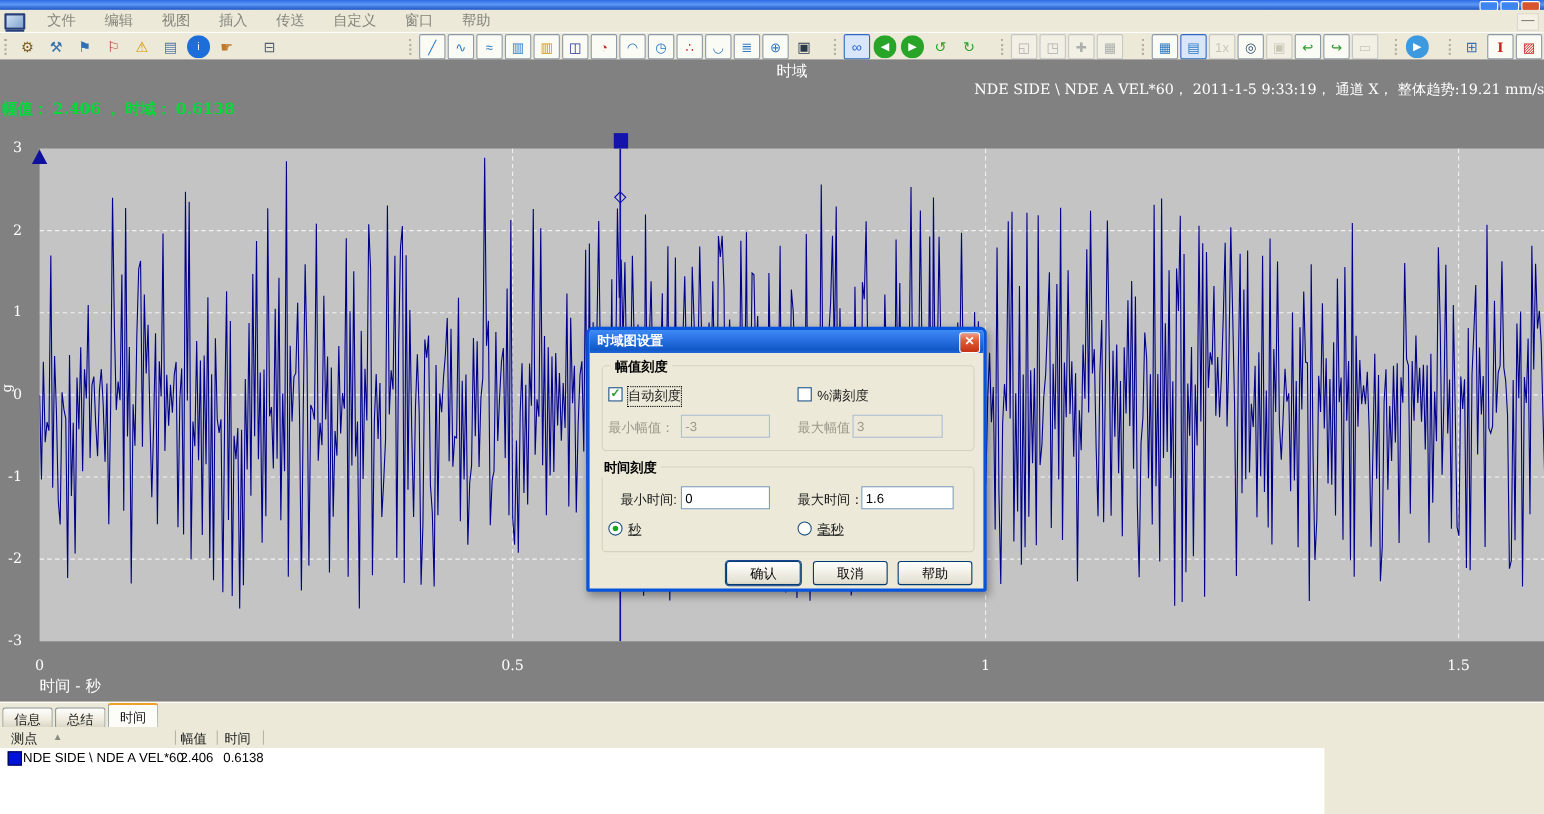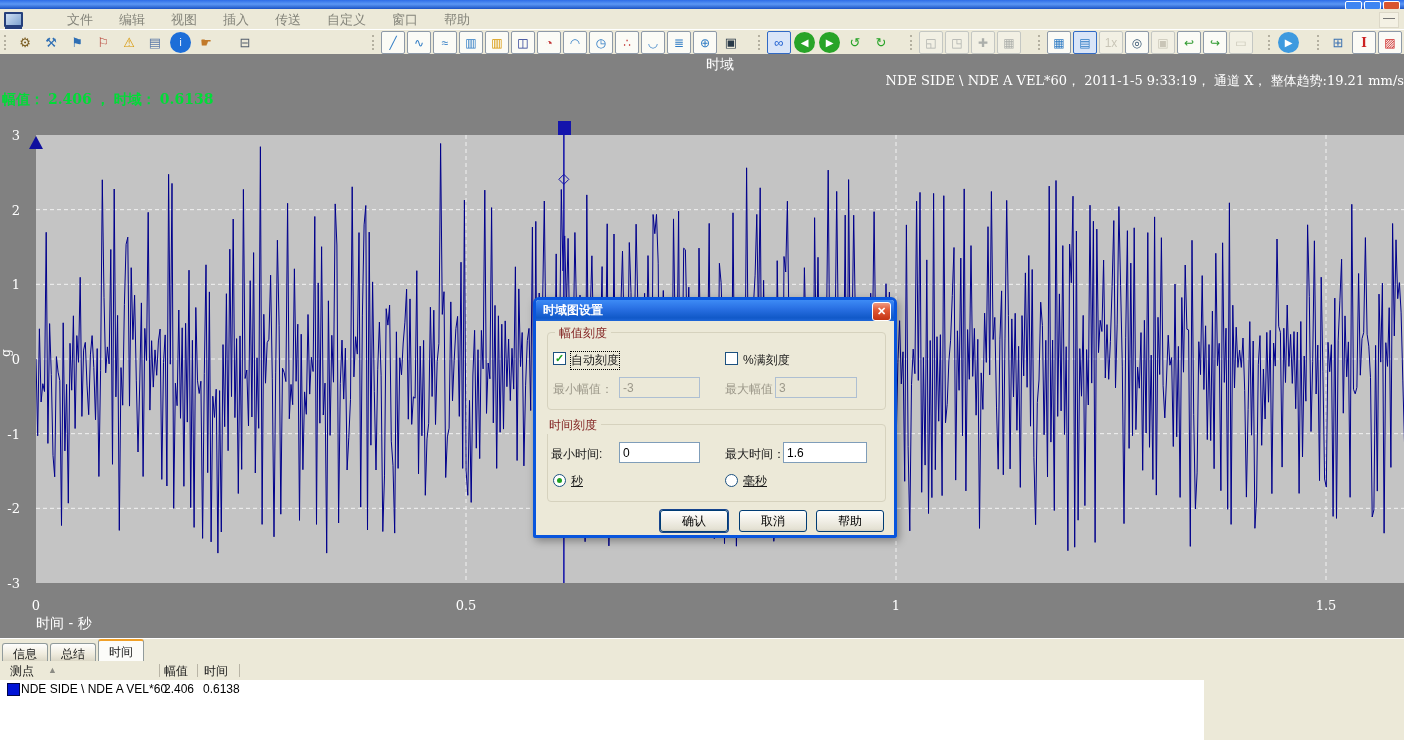--- a/index.html
+++ b/index.html
@@ -7,21 +7,21 @@
        font-family:"Liberation Sans",sans-serif;-webkit-font-smoothing:none;}
 
   
   .titlebar{position:absolute;left:0;top:0;width:1404px;height:9px;
     background:linear-gradient(180deg,#2E6DE8 0%,#5B97F5 45%,#1C53C4 100%);}
   .tb-btns{position:absolute;right:4px;top:1px;display:flex;gap:2px;}
   .tb-btn{width:15px;height:7px;border:1px solid #fff;border-radius:2px;background:#3E85F2;}
   .tb-btn.close{background:#D9552F;}
 
   .menubar{position:absolute;left:0;top:9px;width:1404px;height:20px;background:#ECE9D8;
-    display:flex;align-items:center;gap:24px;}
+    display:flex;align-items:center;}
   .app-icon{width:15px;height:11px;margin:0 7px 0 4px;border:2px solid #26407C;border-radius:1px;
     background:linear-gradient(135deg,#CFE0F4,#7FA3D0);box-shadow:0 3px 0 -1px #26407C;}
   .menu-item{padding:2px 13px;font-size:13px;color:#85857B;cursor:default;}
   .menu-min{position:absolute;right:5px;top:3px;width:18px;height:14px;font-size:12px;line-height:11px;
     text-align:center;color:#666;border:1px solid #DCD8C8;background:#F4F1E4;}
 
   
   .toolbar{position:absolute;left:0;top:29px;width:1404px;height:25px;background:#ECE9D8;
     border-top:1px solid #FFFFFF;border-bottom:1px solid #CBC7B7;display:flex;align-items:center;}
   .tb-group{display:flex;align-items:center;height:25px;flex:0 0 auto;}
@@ -75,21 +75,21 @@
   .dialog{position:absolute;left:533px;top:297px;width:364px;height:241px;box-sizing:border-box;
     background:#ECE9D8;border:3px solid #0855DD;border-radius:6px 6px 2px 2px;
     box-shadow:2px 3px 8px rgba(0,0,0,.35);font-size:12px;}
   .dlg-title{position:absolute;left:0;top:0;right:0;height:21px;border-radius:3px 3px 0 0;
     background:linear-gradient(180deg,#3D8BF5 0%,#2A71E4 40%,#1159C8 85%,#1E66D8 100%);
     color:#FFF;font-weight:bold;font-size:12px;line-height:21px;padding-left:7px;box-sizing:border-box;}
   .dlg-close{position:absolute;right:3px;top:2px;width:17px;height:17px;border:1px solid #FFF;
     border-radius:3px;background:linear-gradient(180deg,#F09B82 0%,#E25A36 40%,#C33414 100%);
     color:#FFF;font-size:11px;font-weight:bold;text-align:center;line-height:16px;cursor:default;}
   .groupbox{position:absolute;border:1px solid #D6D2BE;border-radius:4px;}
-  .group-label{position:absolute;background:#ECE9D8;padding:0 4px;color:#7f1d1d;}
+  .group-label{position:absolute;background:#ECE9D8;padding:0 4px;color:#000000;font-weight:bold;}
   .dlg-label{position:absolute;color:#1A1A1A;}
   .dlg-label.dis{color:#9C988A;}
   .checkbox{position:absolute;width:13px;height:13px;box-sizing:border-box;background:#FFF;
     border:1px solid #1C5180;text-align:center;line-height:11px;font-size:11px;font-weight:bold;color:#21A121;}
   .radio{position:absolute;width:13px;height:13px;box-sizing:border-box;background:#FFF;
     border:1px solid #1C5180;border-radius:50%;}
   .radio.on::after{content:"";position:absolute;left:3px;top:3px;width:5px;height:5px;
     border-radius:50%;background:#21A121;}
   .focus-dotted{outline:1px dotted #000;}
   .dlg-input{position:absolute;height:21px;box-sizing:border-box;border:1px solid #7F9DB9;
@@ -268,21 +268,21 @@
     <span class="dlg-label" style="left:207px;top:52px;">%满刻度</span>
 
     <span class="dlg-label dis" style="left:17px;top:81px;">最小幅值：</span>
     <input class="dlg-input dis" style="left: 83px; top: 77px; width: 81px;" disabled="" value="-3">
     <span class="dlg-label dis" style="left:189px;top:81px;">最大幅值：</span>
     <input class="dlg-input dis" style="left: 239px; top: 77px; width: 82px;" disabled="" value="3">
 
     <div class="groupbox" style="left:11px;top:124px;width:337px;height:76px;"></div>
     <span class="group-label" style="left:9px;top:117px;">时间刻度</span>
 
-    <span class="dlg-label" style="left:15px;top:146px;">最小时间:</span>
+    <span class="dlg-label" style="left:28px;top:146px;">最小时间:</span>
     <input class="dlg-input" style="left: 83px; top: 142px; width: 81px;" value="0">
     <span class="dlg-label" style="left:189px;top:146px;">最大时间：</span>
     <input class="dlg-input" style="left: 247px; top: 142px; width: 84px;" value="1.6">
 
     <span class="radio on" style="left:17px;top:174px;"></span>
     <span class="dlg-label u" style="left:35px;top:173px;">秒</span>
     <span class="radio" style="left:189px;top:174px;"></span>
     <span class="dlg-label u" style="left:207px;top:173px;">毫秒</span>
 
     <div class="dlg-btn default" style="left:124px;">确认</div>

